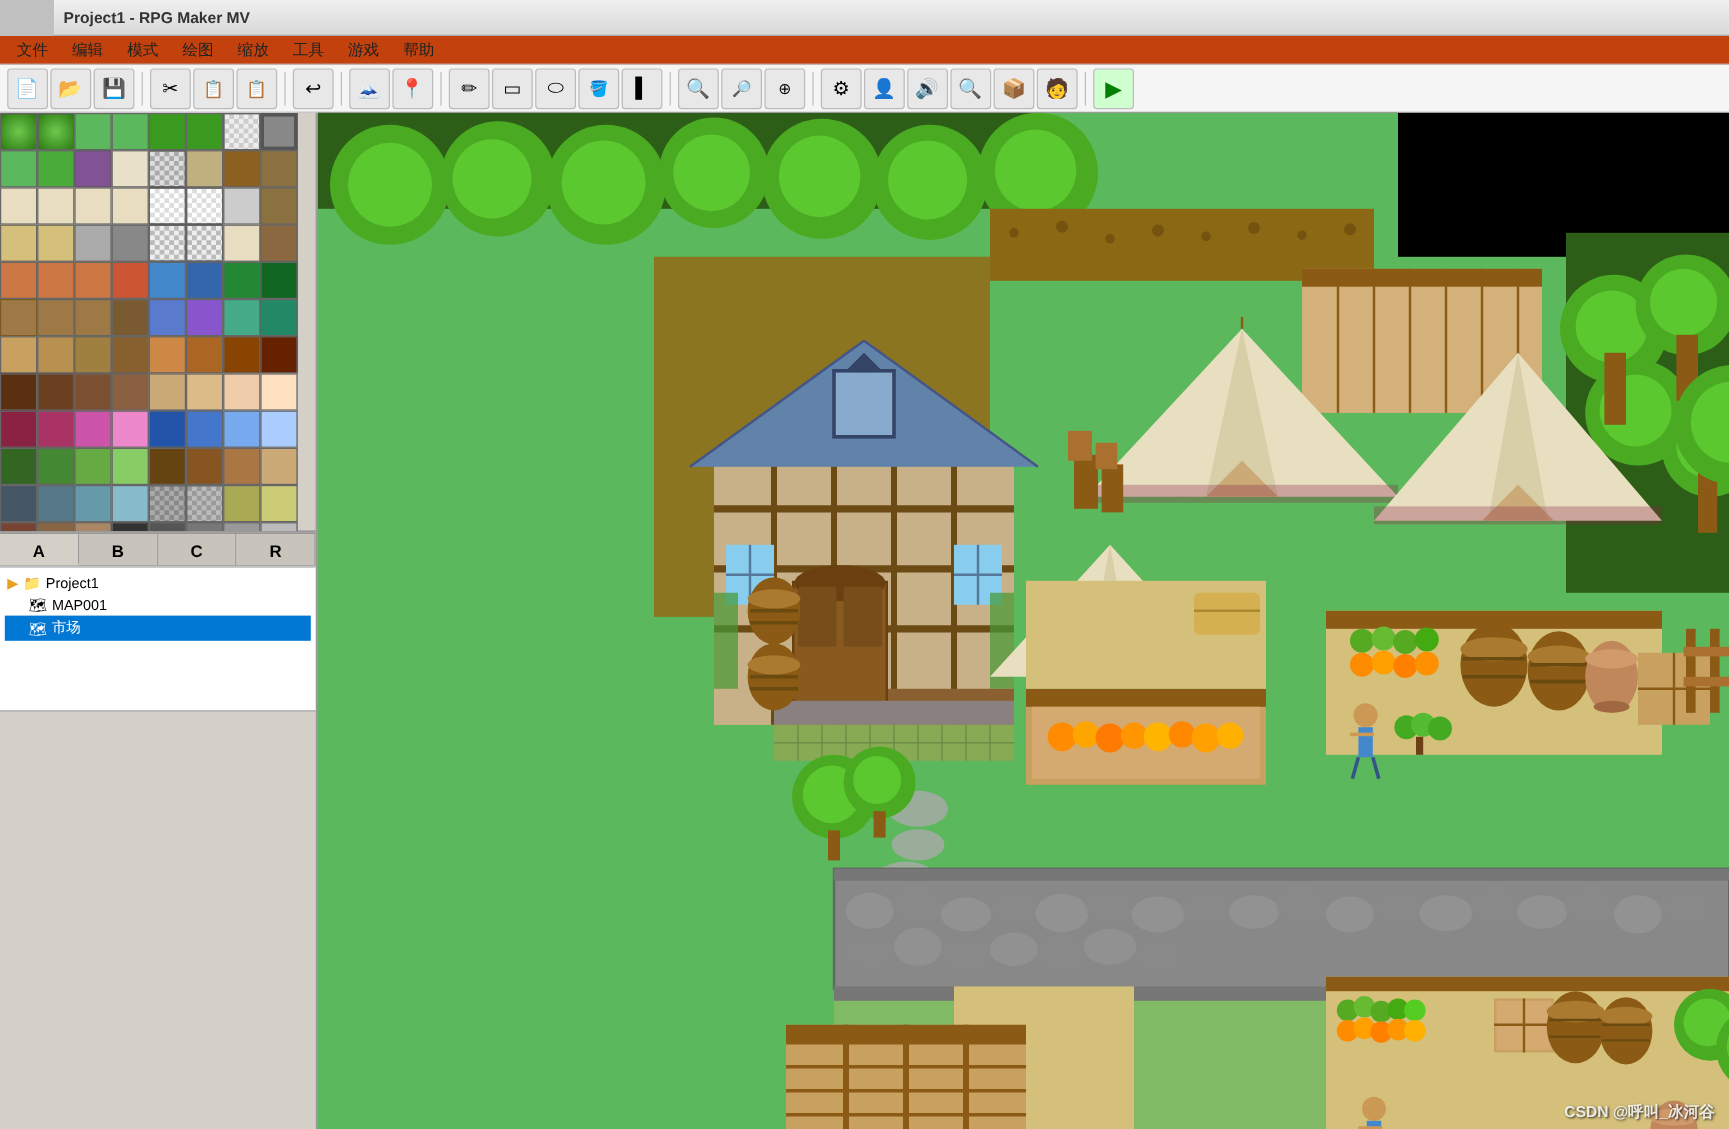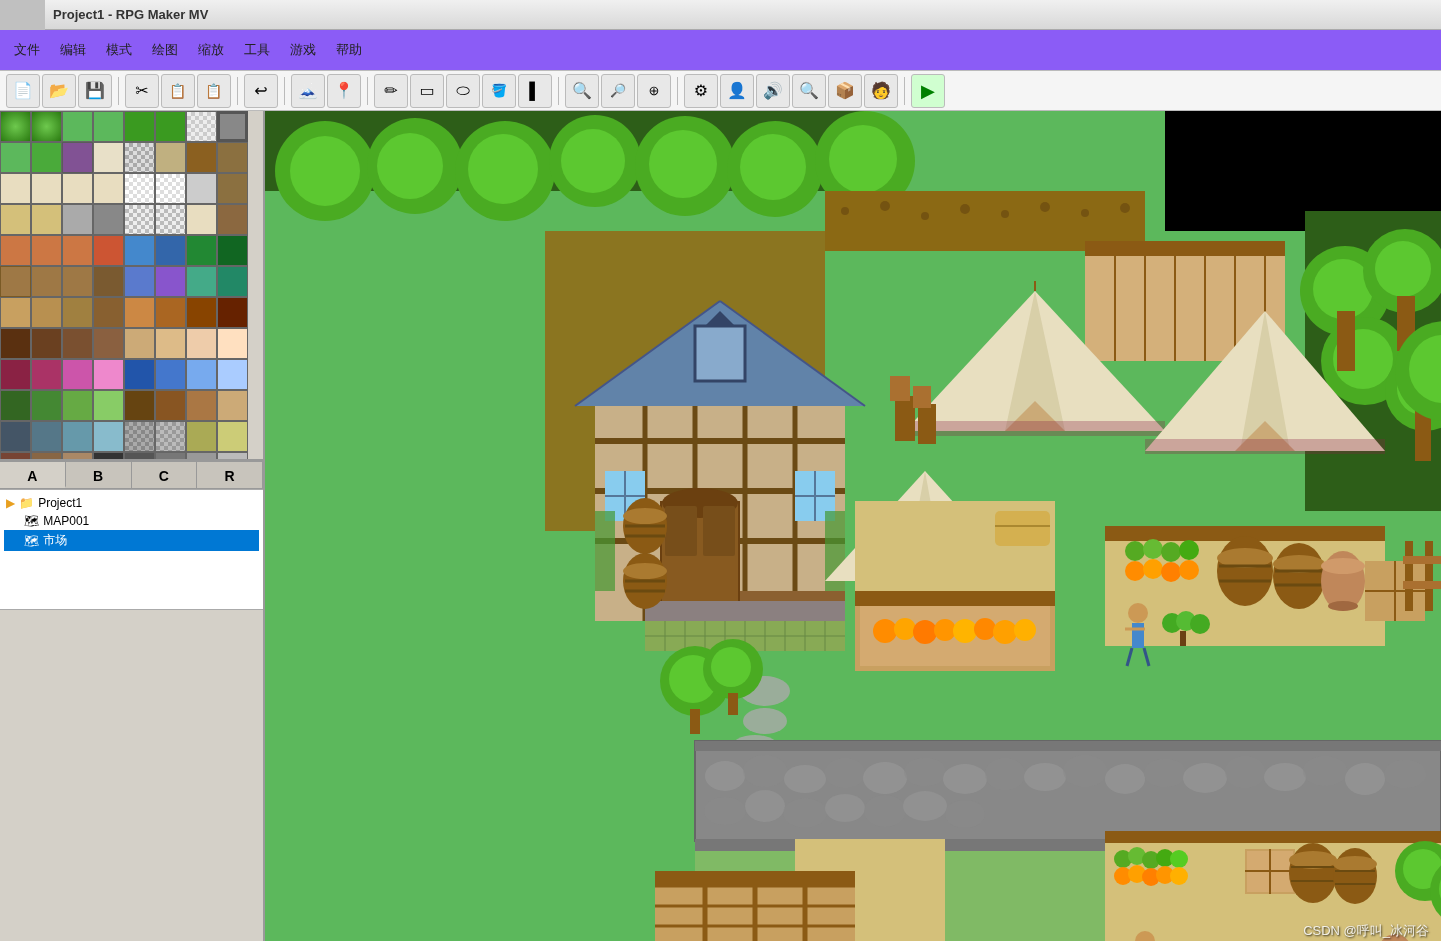--- a/index.html
+++ b/index.html
@@ -8,21 +8,21 @@
     
     #title-bar {
       width: 100%; height: 30px; background: linear-gradient(to bottom, #f0f0f0, #d8d8d8);
       border-bottom: 1px solid #aaa;
       display: flex; align-items: center; padding: 0 8px; gap: 16px; margin-left: 45px;
     }
     #title-bar .title { font-size: 13px; color: #333; font-weight: bold; }
 
     
     #menu-bar {
-      width: 100%; height: 41px; background: #8b5cf6;
+      width: 100%; height: 24px; background: #c2410c;
       border-bottom: 1px solid #bbb;
       display: flex; align-items: center; padding: 0 4px;
     }
     #menu-bar .menu-item {
       padding: 2px 10px; cursor: pointer; font-size: 13px; color: #222;
     }
 
     
     #toolbar {
       width: 100%; height: 40px; background: #f5f5f5;
@@ -83,22 +83,22 @@
     .tree-child.selected { background: #0078d4; color: white; }
 
     
     #map-area {
       flex: 1; overflow: hidden; position: relative;
       background: #2a2a2a;
     }
 
     
     #watermark {
-      position: absolute; bottom: 18px; right: 12px;
-      color: rgba(255,255,255,0.85); font-size: 13px; font-weight: normal;
+      position: absolute; bottom: 5px; right: 12px;
+      color: rgba(255,255,255,0.85); font-size: 13px; font-weight: bold;
       text-shadow: 1px 1px 2px rgba(0,0,0,0.8);
       z-index: 10; pointer-events: none;
     }
 
     
     #tileset-scroll::-webkit-scrollbar { width: 10px; }
     #tileset-scroll::-webkit-scrollbar-track { background: #c8c4bc; }
     #tileset-scroll::-webkit-scrollbar-thumb { background: #999; border-radius: 3px; }
 
     

